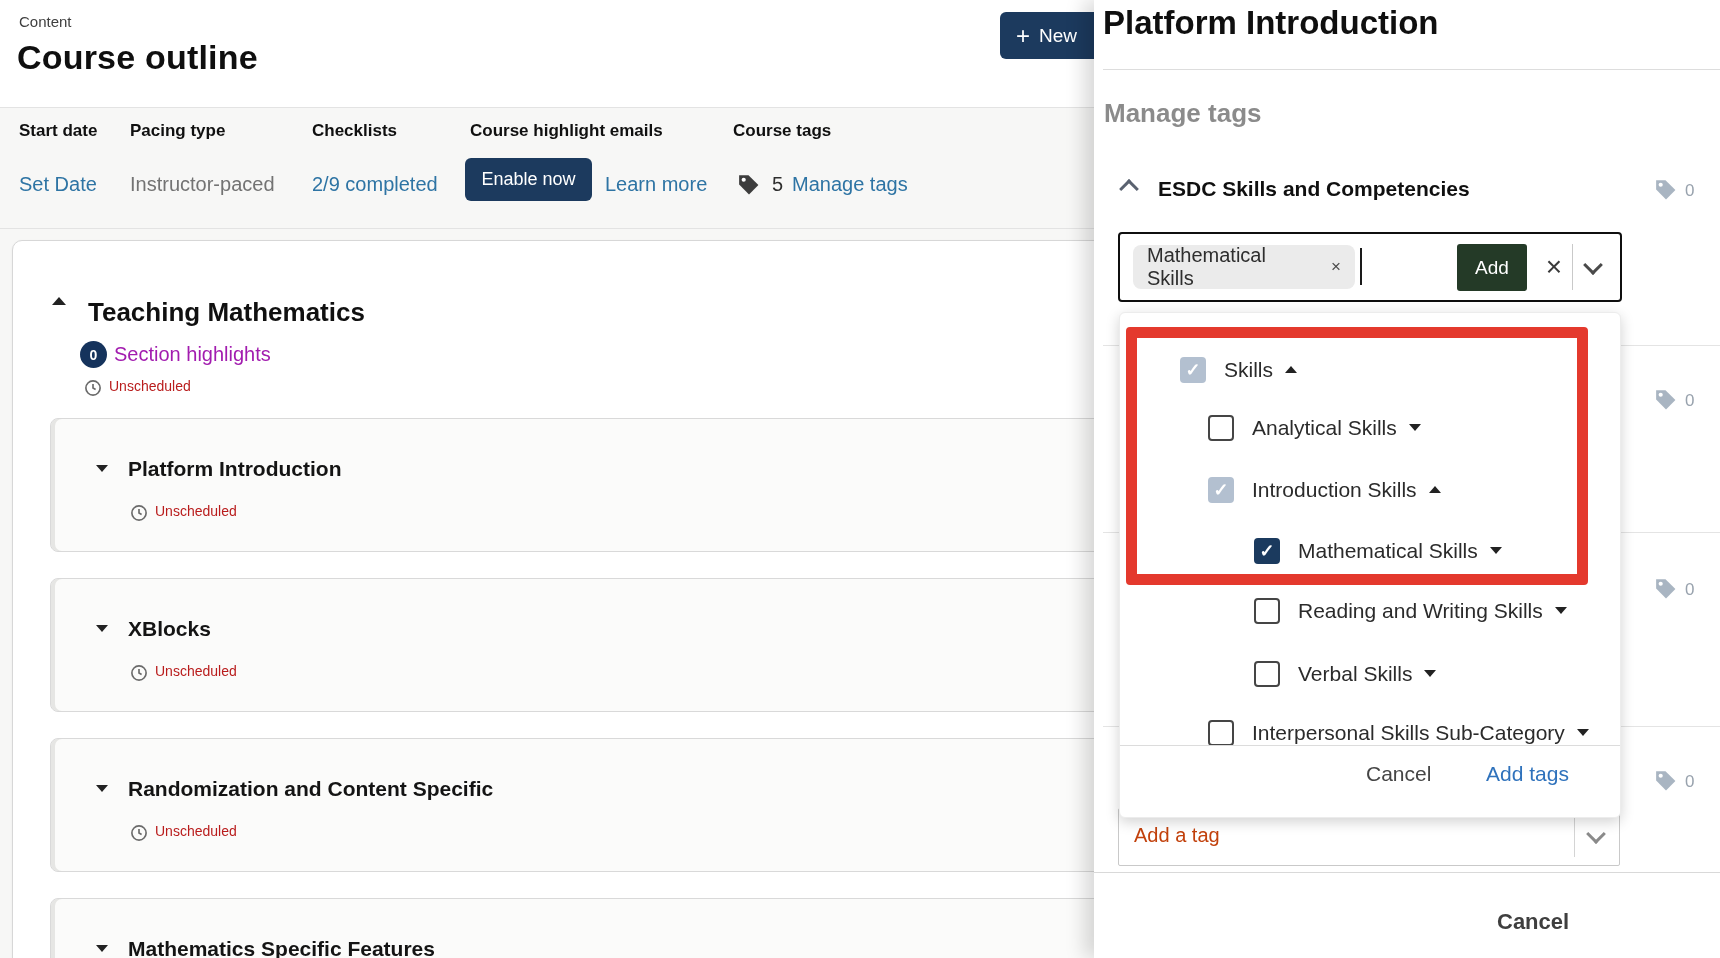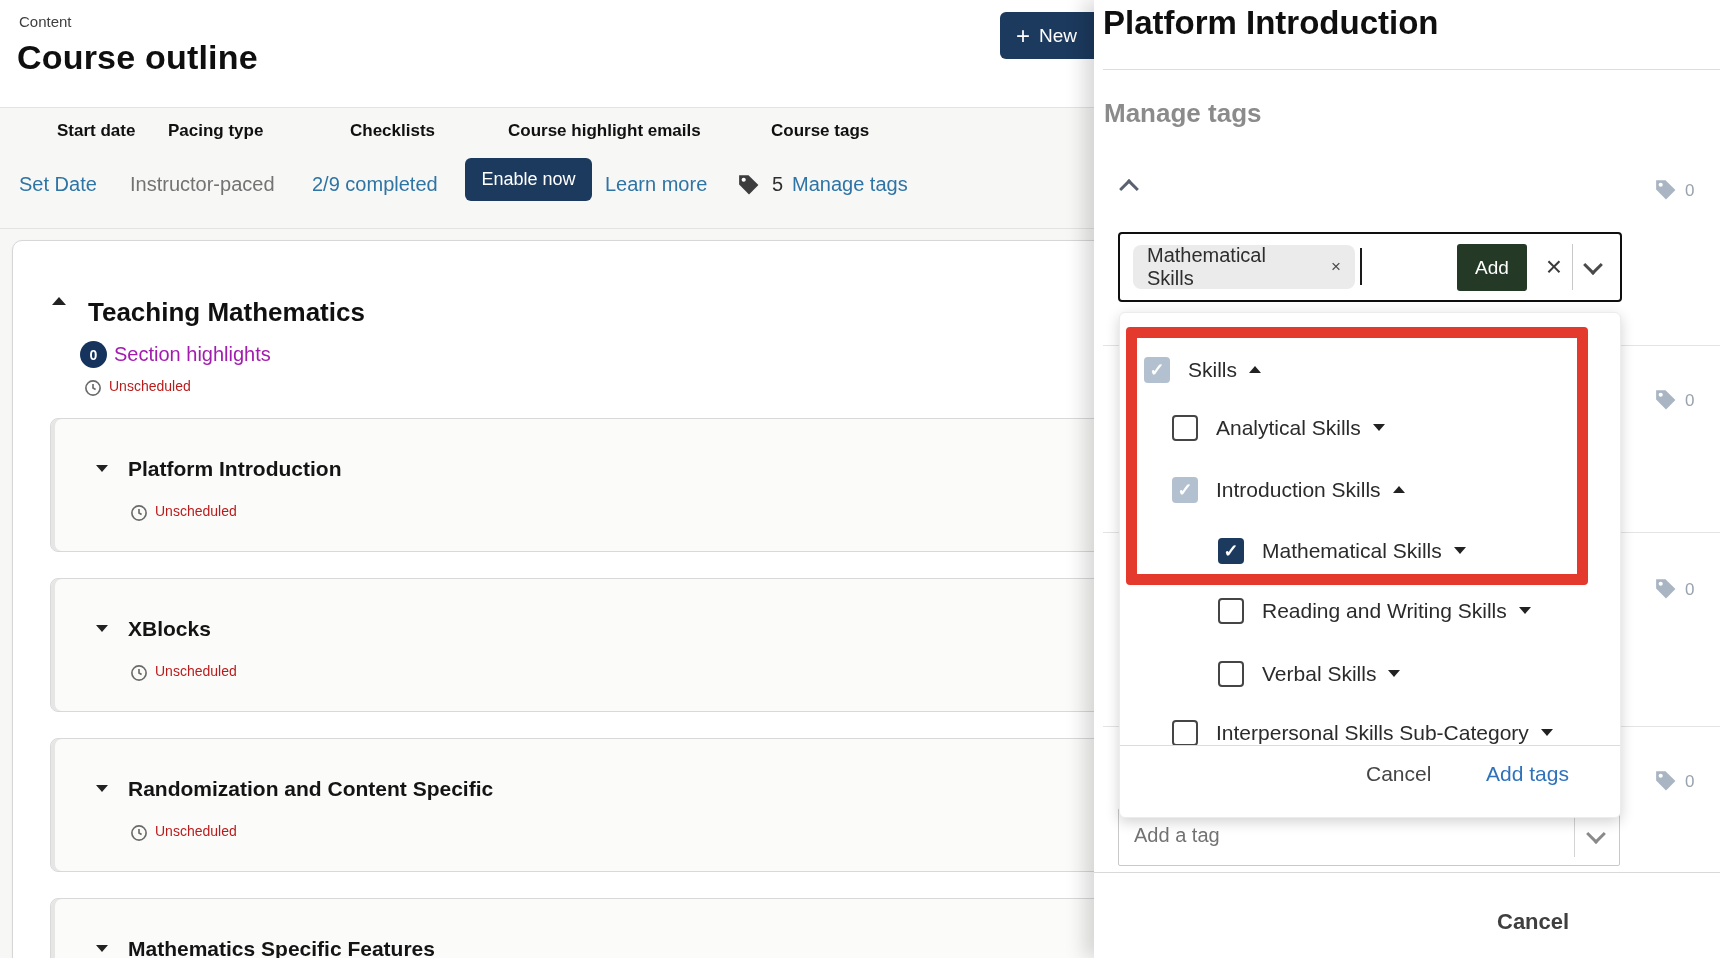--- a/index.html
+++ b/index.html
@@ -10,21 +10,21 @@
   
   .header{left:0;top:0;width:1720px;height:107px;background:#ffffff;border-bottom:1px solid #e3e3e3;}
   .content-label{left:19px;top:13px;font-size:15px;color:#3f3f3f;}
   .page-title{left:17px;top:38px;font-size:34px;font-weight:bold;color:#0f0f0f;letter-spacing:.2px;}
   .new-btn{left:1000px;top:12px;width:112px;height:47px;background:#1c3a5e;border-radius:6px;
            color:#fff;display:flex;align-items:center;justify-content:flex-start;padding-left:16px;box-sizing:border-box;}
   .new-btn .plus{font-size:24px;font-weight:normal;margin-right:9px;line-height:1;}
   .new-btn .lbl{font-size:19px;}
 
   
-  .meta-label{top:121px;font-size:17px;font-weight:bold;color:#101010;margin-left:38px;}
+  .meta-label{top:121px;font-size:17px;font-weight:bold;color:#101010;}
   .meta-value{top:173px;font-size:20px;}
   .link{color:#2e74a4;cursor:pointer;}
   .muted{color:#737373;}
   .enable-btn{left:465px;top:158px;width:127px;height:43px;background:#1c3a5e;border-radius:6px;
               color:#fff;font-size:18px;display:flex;align-items:center;justify-content:center;}
   .learn-more{left:605px;top:173px;font-size:20px;}
   .tagcount-icon{left:736px;top:172px;}
   .tag-count{left:772px;top:173px;font-size:20px;color:#2e2e2e;}
   .manage-tags-link{left:792px;top:173px;font-size:20px;}
   .meta-divider{left:0;top:228px;width:1094px;height:0;border-top:1px solid #e3e3e3;}
@@ -80,29 +80,29 @@
            color:#fff;font-size:19px;display:flex;align-items:center;justify-content:center;}
   .clear-x{left:417px;top:13px;width:34px;height:40px;position:absolute;font-size:28px;color:#3a3a3a;
            display:flex;align-items:center;justify-content:center;}
   .sb-vdiv{left:452px;top:10px;width:1px;height:46px;background:#c9c9c9;position:absolute;}
   .sb-chev{left:466px;top:24px;position:absolute;}
   .chev-dark{border-color:#4a4a4a;}
 
   
   .addtag-input{left:24px;top:808px;width:502px;height:58px;background:#fff;border:1px solid #c9c9c9;
                 border-radius:2px;box-sizing:border-box;}
-  .addtag-ph{left:15px;top:15px;position:absolute;font-size:20px;color:#737373;}
+  .addtag-ph{left:15px;top:15px;position:absolute;font-size:20px;color:#c2410c;}
   .at-vdiv{left:455px;top:8px;width:1px;height:40px;background:#d4d4d4;position:absolute;}
   .at-chev{left:470px;top:18px;position:absolute;border-color:#8a8a8a;}
 
   
   .dropdown{left:25px;top:312px;width:502px;height:506px;background:#fff;border:1px solid #ececec;
             border-radius:6px;box-shadow:0 4px 14px rgba(0,0,0,.18);box-sizing:border-box;}
   .dd-list{position:absolute;left:0;top:0;right:0;height:432px;overflow:hidden;}
-  .dd-row{position:absolute;display:flex;align-items:center;height:27px;}
+  .dd-row{position:absolute;display:flex;align-items:center;height:27px;margin-left:36px;}
   .cb{width:26px;height:26px;border-radius:4px;box-sizing:border-box;display:flex;align-items:center;
       justify-content:center;flex:0 0 auto;}
   .cb-empty{border:2.5px solid #454545;background:#fff;}
   .cb-partial{background:#b3c0d0;}
   .cb-checked{background:#1b3a5e;}
   .cb-partial::after,.cb-checked::after{content:"\2713";color:#fff;font-size:18px;font-weight:bold;}
   .dd-label{font-size:21px;color:#2b2b2b;margin-left:18px;}
   .dd-caret{margin-left:12px;}
   .dd-footer{position:absolute;left:0;top:432px;right:0;bottom:0;border-top:1px solid #dcdcdc;}
   .dd-cancel{position:absolute;left:246px;top:16px;font-size:21px;color:#454545;}
@@ -207,20 +207,21 @@
     <span class="sub-caret tri tri-sm tri-down"></span>
     <span class="sub-title">Mathematics Specific Features</span>
   </div>
 
   <div class="abs drawer">
     <div class="abs drawer-title">Platform Introduction</div>
     <div class="abs drawer-divider"></div>
     <div class="abs manage-heading">Manage tags</div>
 
     <span class="abs tax-chevron chev chev-up"></span>
+    <div class="abs tax-name">ESDC Skills and Competencies</div>
     <span class="abs tax-tag-icon" style="top:177px">
       <svg width="25" height="25" viewBox="0 0 24 24">
           <path d="M3 12 V3 h9 l9.5 9.5 -9 9 z" fill="#a9b5c2"></path>
           <circle cx="7.4" cy="7.4" r="2" fill="#ffffff"></circle>
         </svg>
     </span>
     <span class="abs tax-zero" style="top:181px">0</span>
 
     <div class="abs row-divider" style="top:345px"></div>
     <span class="abs tax-tag-icon" style="top:387px">

